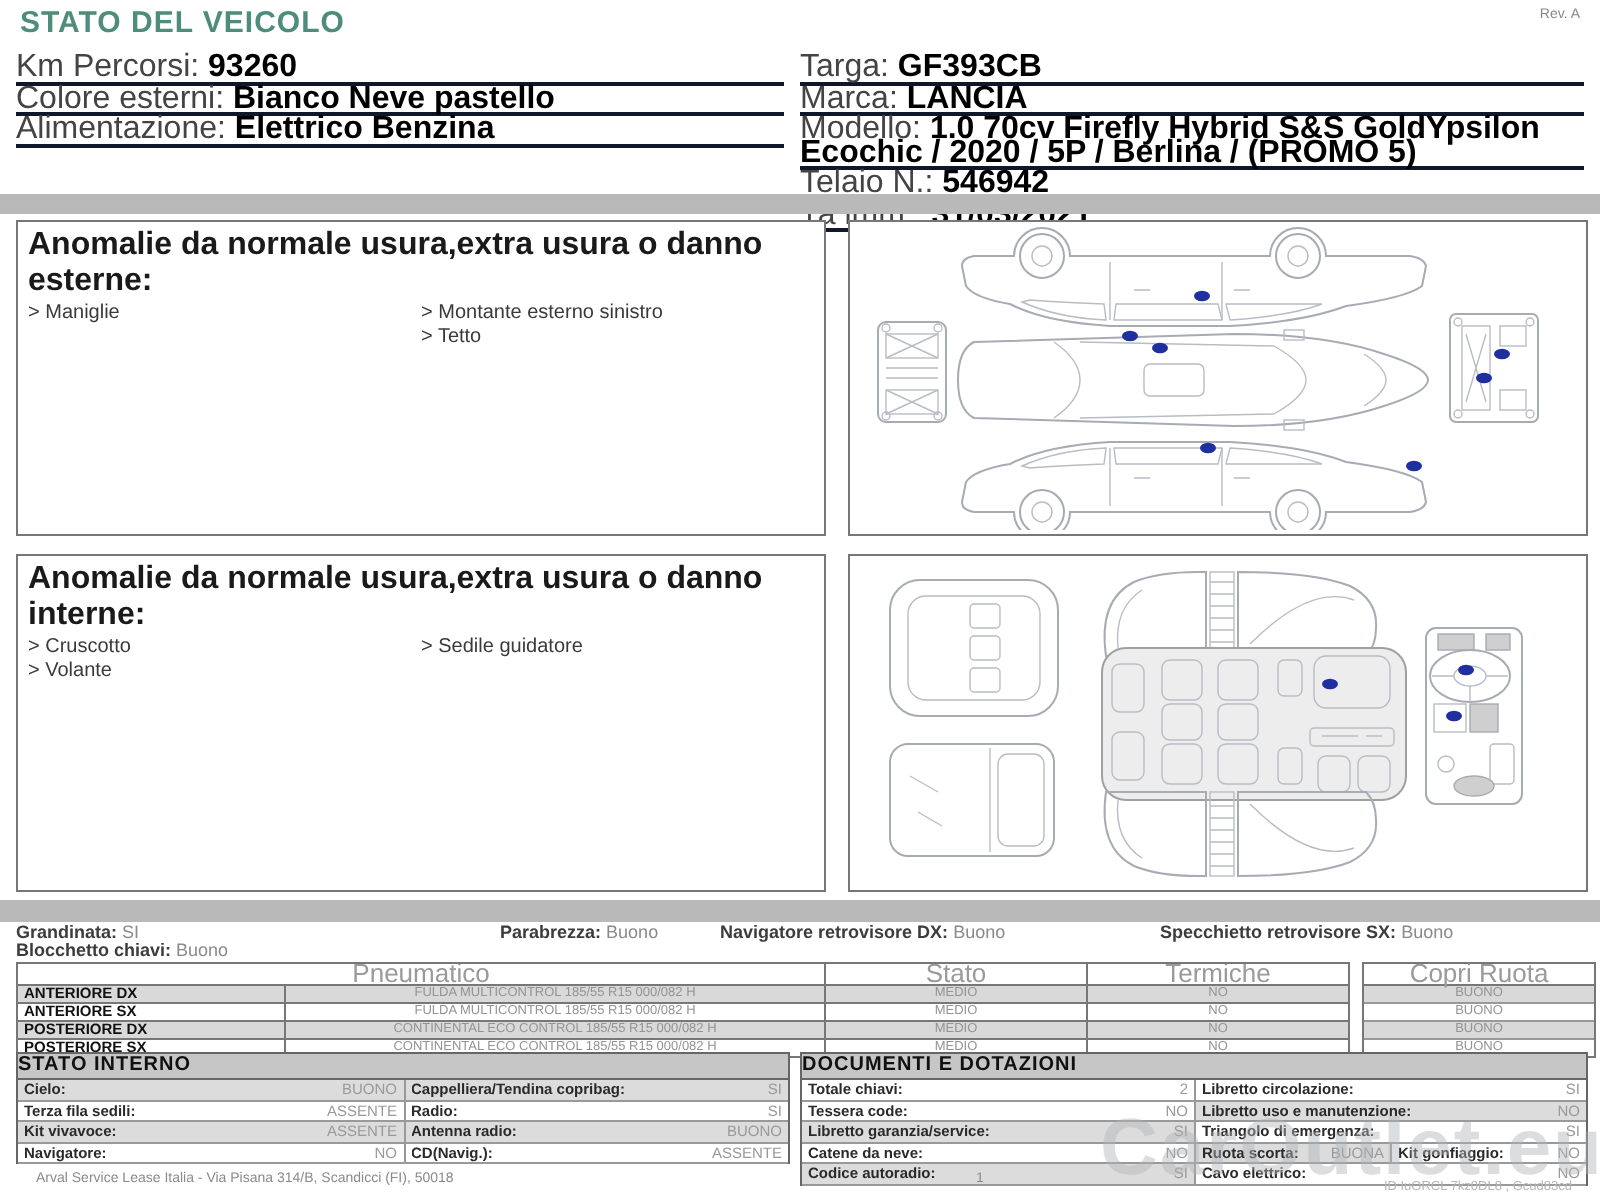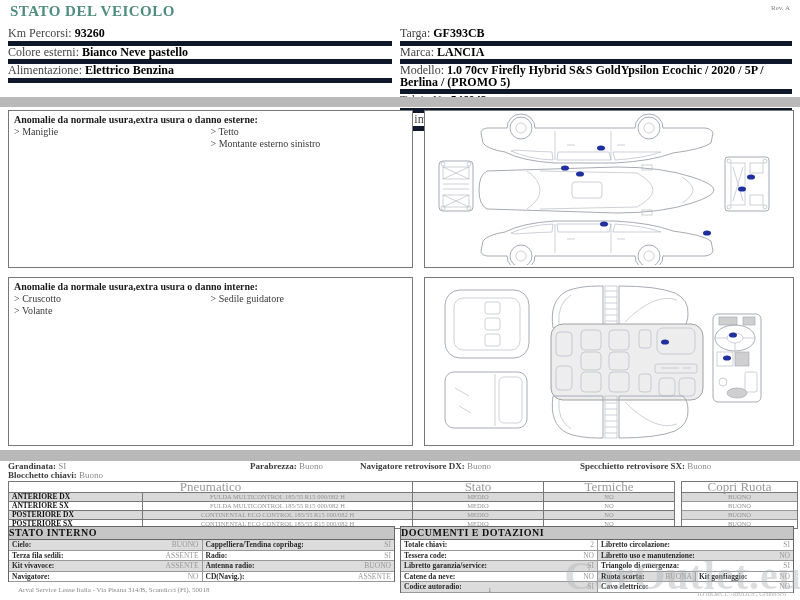--- a/index.html
+++ b/index.html
@@ -1,37 +1,37 @@
 <!DOCTYPE html>
 <html><head>
 <meta charset="utf-8">
 <style>
   html,body{margin:0;padding:0;width:800px;height:600px;overflow:hidden;background:#fff;
     font-family:"Liberation Sans",sans-serif;color:#222;}
-  .page{position:absolute;inset:0;width:800px;height:600px;background:#fff;font-family:Liberation Serif, serif;}
+  .page{position:absolute;inset:0;width:800px;height:600px;background:#fff;}
   .abs{position:absolute;}
 
   .title{left:10px;top:3px;font-size:15px;font-weight:bold;color:#4e8d7c;letter-spacing:.5px;}
   .rev{right:10px;top:4px;font-size:7px;color:#888;}
 
   .hl{left:8px;top:27px;width:384px;}
   .hr{left:400px;top:27px;width:392px;}
-  .hrow{border-bottom:5px solid #0f172a;padding:1px 2px 1px 0;font-size:12px;line-height:11.5px;}
+  .hrow{border-bottom:2px solid #0f172a;padding:1px 2px 1px 0;font-size:16px;line-height:11.5px;}
   .lbl{color:#444;}
   .val{font-weight:bold;color:#000;}
 
   .bar1{left:0;top:97px;width:800px;height:10px;background:#b9b9b9;}
   .bar2{left:0;top:450px;width:800px;height:11px;background:#b9b9b9;}
 
   .box{border:1px solid #777;background:#fff;}
   .box-ext-text{left:8px;top:110px;width:403px;height:156px;}
   .box-ext-diag{left:424px;top:110px;width:368px;height:156px;}
   .box-int-text{left:8px;top:277px;width:403px;height:167px;}
   .box-int-diag{left:424px;top:277px;width:368px;height:167px;}
-  .anom-title{font-size:10px;font-weight:bold;color:#1a1a1a;padding:3px 5px 1px 5px;}
+  .anom-title{font-size:16px;font-weight:bold;color:#1a1a1a;padding:3px 5px 1px 5px;}
   .anom-cols{display:flex;padding:0 5px;}
   .anom-col{width:50%;font-size:10px;color:#3a3a3a;line-height:12px;}
 
   .cond{font-size:9px;color:#333;}
   .cond .clbl{font-weight:bold;color:#3c3c3c;}
   .cond .cval{color:#8a8a8a;}
 
   .tyre-table{left:8px;top:481px;width:666px;display:grid;
     grid-template-columns:134px 270px 131px 131px;border-left:1px solid #777;border-top:1px solid #777;}
   .tyre-table > div{border-right:1px solid #777;border-bottom:1px solid #777;overflow:hidden;white-space:nowrap;}
@@ -92,22 +92,22 @@
 
   <div class="abs bar1"></div>
 
   <div class="abs box box-ext-text">
     <div class="anom-title">Anomalie da normale usura,extra usura o danno esterne:</div>
     <div class="anom-cols">
       <div class="anom-col">
         <div>&gt; Maniglie</div>
       </div>
       <div class="anom-col">
+        <div>&gt; Montante esterno sinistro</div>
         <div>&gt; Tetto</div>
-        <div>&gt; Montante esterno sinistro</div>
       </div>
     </div>
   </div>
 
   <div class="abs box box-ext-diag">
     <svg width="366" height="154" viewBox="0 0 366 154">
 
       <g>
         <rect class="ln" x="14" y="50" width="34" height="50" rx="4"></rect>
         <rect class="ln2" x="18" y="56" width="26" height="12"></rect>

